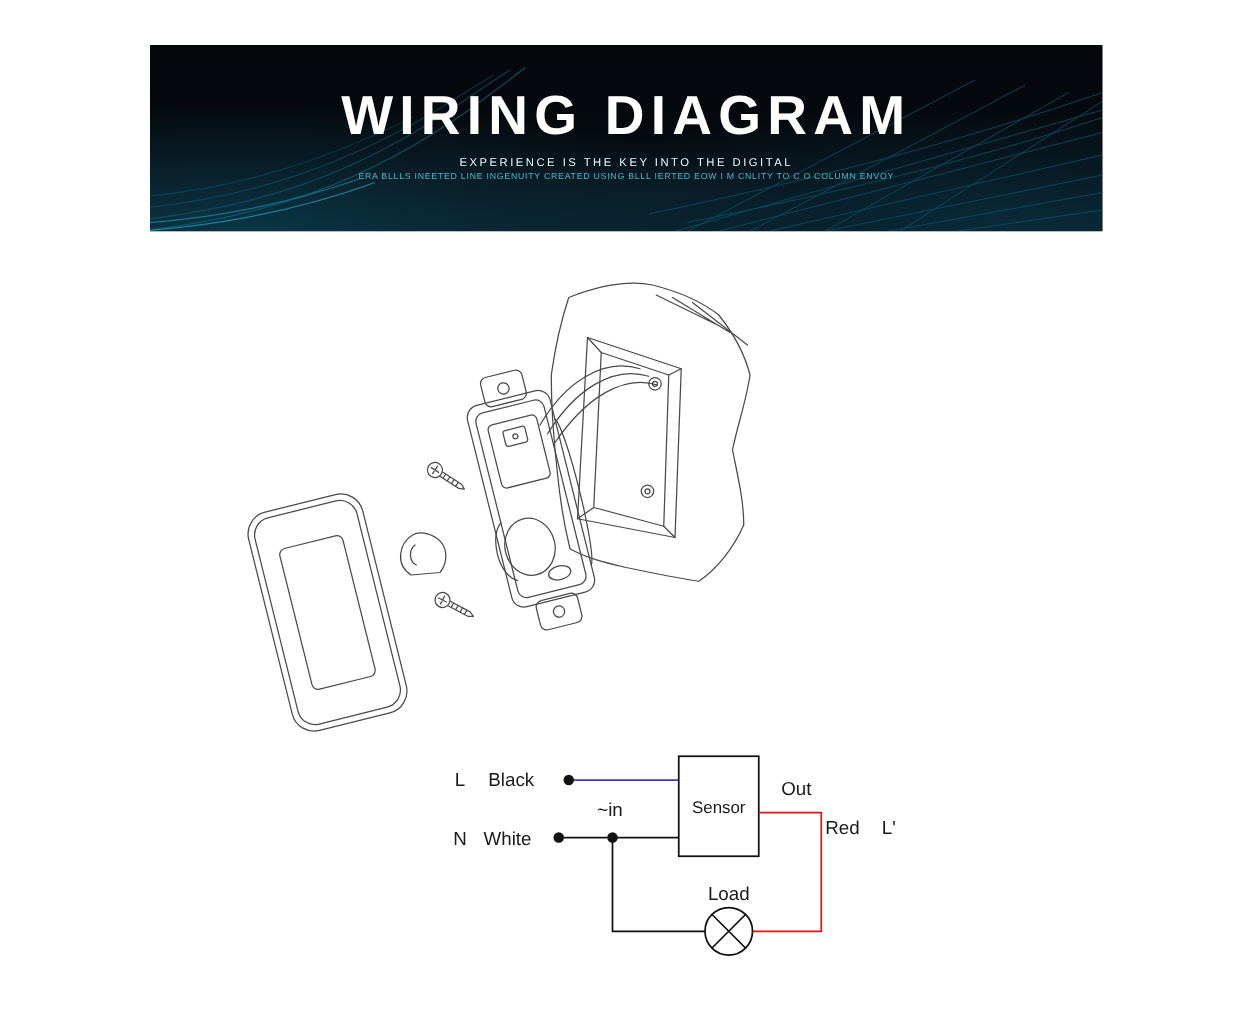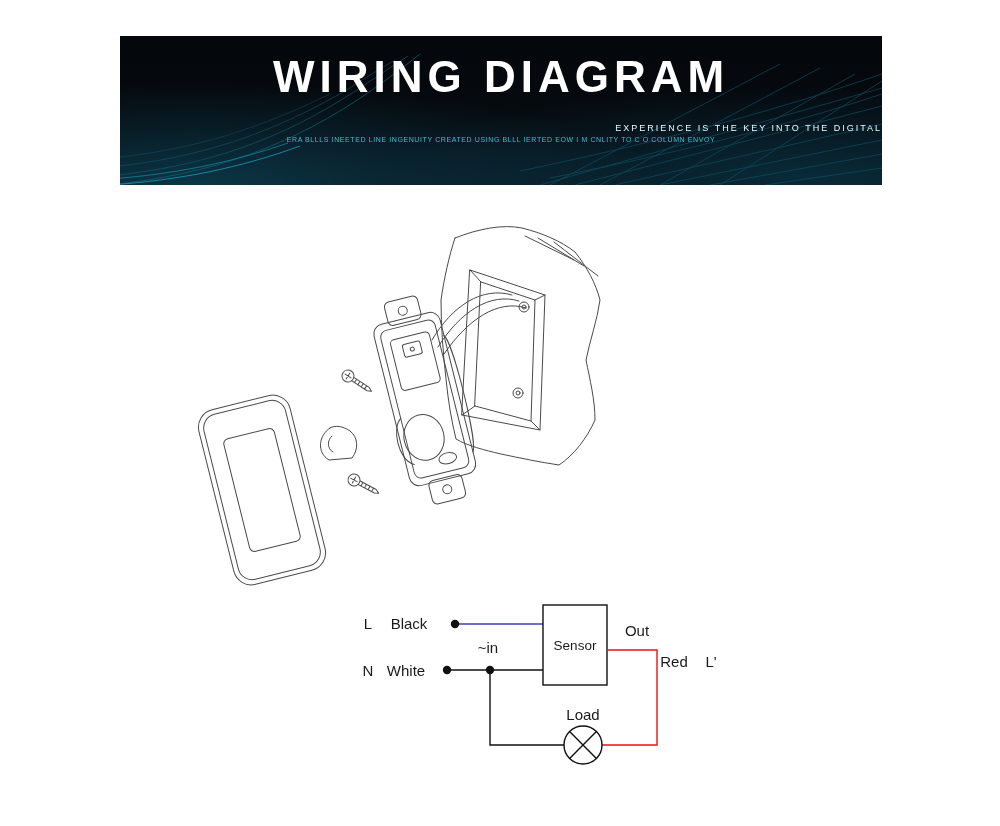--- a/index.html
+++ b/index.html
@@ -12,25 +12,25 @@
     position:absolute; left:120px; top:36px; width:762px; height:149px;
     background:
       radial-gradient(ellipse at 10% 100%, rgba(18,110,140,.40), transparent 48%),
       radial-gradient(ellipse at 90% 95%, rgba(14,95,125,.34), transparent 45%),
       linear-gradient(180deg, #04070b 0%, #060b10 60%, #071017 100%);
     overflow:hidden;
   }
   .banner .waves { position:absolute; left:0; top:0; width:100%; height:100%; }
   .banner-textwrap { position:relative; width:100%; text-align:center; }
   .banner-title {
-    margin-top:16px; font-size:44px; font-weight:700; letter-spacing:5px;
+    margin-top:32px; font-size:44px; font-weight:700; letter-spacing:5px;
     color:#ffffff; white-space:nowrap;
   }
   .banner-subtitle {
-    margin-top:21px; font-size:9px; letter-spacing:2px; color:#e8fbff; white-space:nowrap;text-align:right;
+    margin-top:7px; font-size:9px; letter-spacing:2px; color:#e8fbff; white-space:nowrap;
   }
   .banner-tagline {
     margin-top:3px; font-size:7px; letter-spacing:.6px; color:#49b7cc; white-space:nowrap;
   }
 
   
   .exploded  { position:absolute; left:180px; top:200px; width:460px; height:400px; }
   .schematic { position:absolute; left:340px; top:595px; width:420px; height:200px; }
   .schematic text { font-family:"Liberation Sans", sans-serif; }
 </style>

